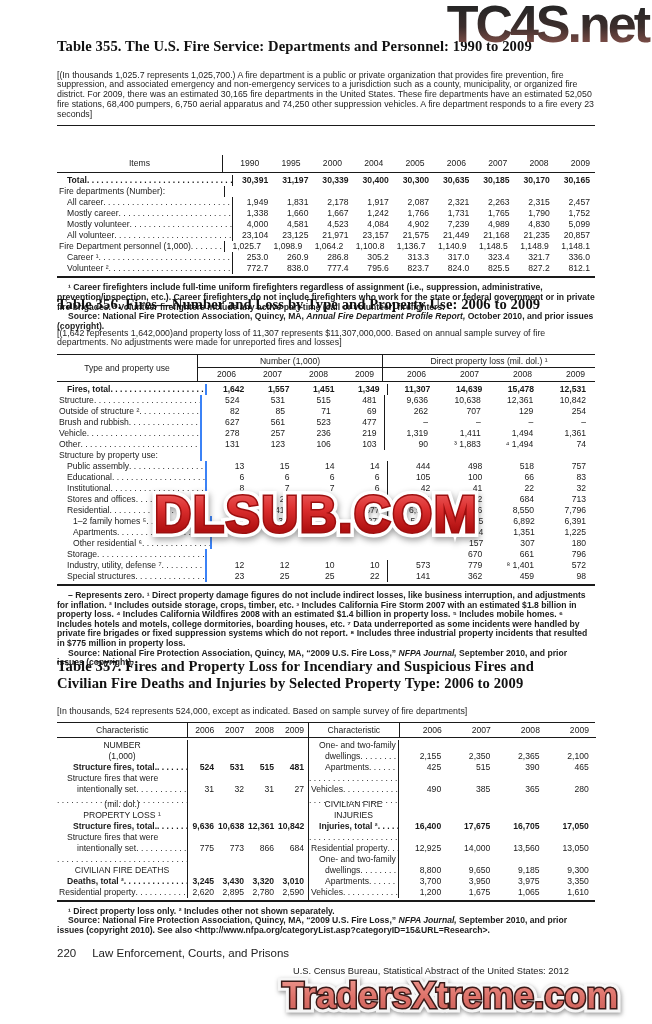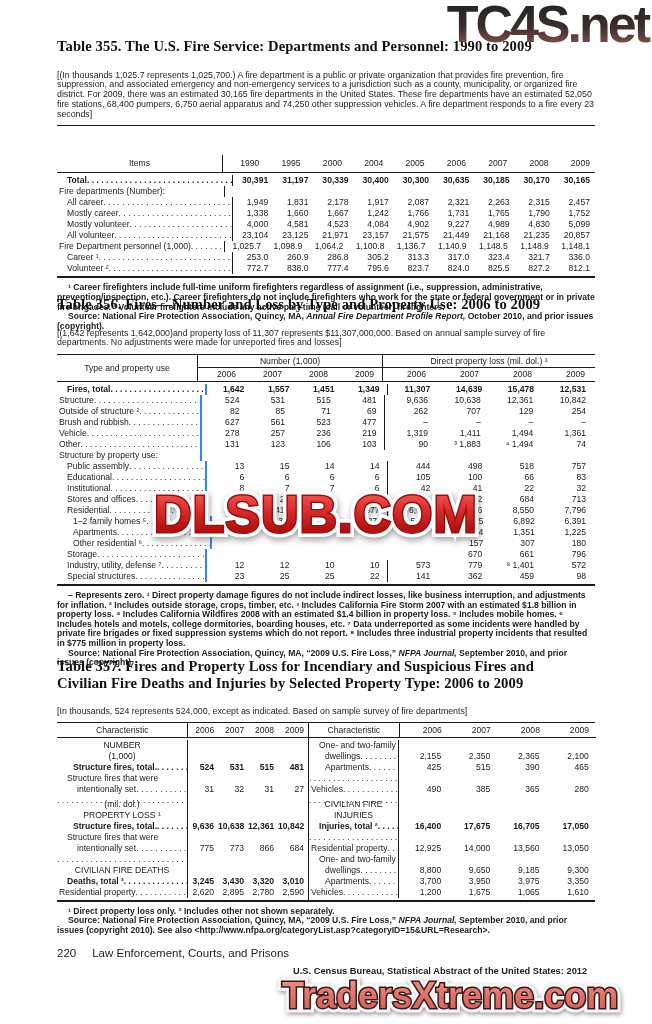--- a/index.html
+++ b/index.html
@@ -60,21 +60,21 @@
   .half-l .lbl{width:131px;border-right:1px solid #1a1a1a;box-sizing:border-box;}
   .half-l .v{width:30px;padding-right:4px;box-sizing:border-box;}
   .half-r .lbl{width:90px;border-right:1px solid #1a1a1a;box-sizing:border-box;}
   .half-r .v{width:49.2px;padding-right:7px;box-sizing:border-box;}
   
   .fn{font-size:8.6px;line-height:9.6px;margin-top:5px;color:#1d1d1d;font-weight:bold;}
   .fn p{margin:0;text-indent:11px;}
   
   .pgfoot{position:absolute;left:57px;top:947px;font-size:11.5px;color:#222;}
   .pgfoot .num{margin-right:16px;}
-  .credit{position:absolute;left:293px;top:966px;font-size:9.3px;white-space:nowrap;color:#222;font-weight:bold;}
+  .credit{position:absolute;left:293px;top:966px;font-size:9.3px;white-space:nowrap;color:#222;}
   
   .wm{position:absolute;pointer-events:none;}
   #wm-top{top:-4px;right:0;}
   #wm-mid{left:144px;top:478px;filter:drop-shadow(1px 3px 3px rgba(50,50,50,.45));}
   #wm-bot{left:276px;top:970px;filter:drop-shadow(1px 2px 2px rgba(60,60,60,.5));}
 </style>
 </head>
 <body>
 
 <div class="page">
@@ -163,21 +163,21 @@
           <div class="trow i1">
             <div class="lbl">
               <span class="lt">Mostly volunteer</span>
               <span class="dt"></span>
             </div>
             <div class="v">4,000</div>
             <div class="v">4,581</div>
             <div class="v">4,523</div>
             <div class="v">4,084</div>
             <div class="v">4,902</div>
-            <div class="v">9,227</div>
+            <div class="v">7,239</div>
             <div class="v">4,989</div>
             <div class="v">4,830</div>
             <div class="v">5,099</div>
           </div>
 
           <div class="trow i1">
             <div class="lbl">
               <span class="lt">All volunteer</span>
               <span class="dt"></span>
             </div>

